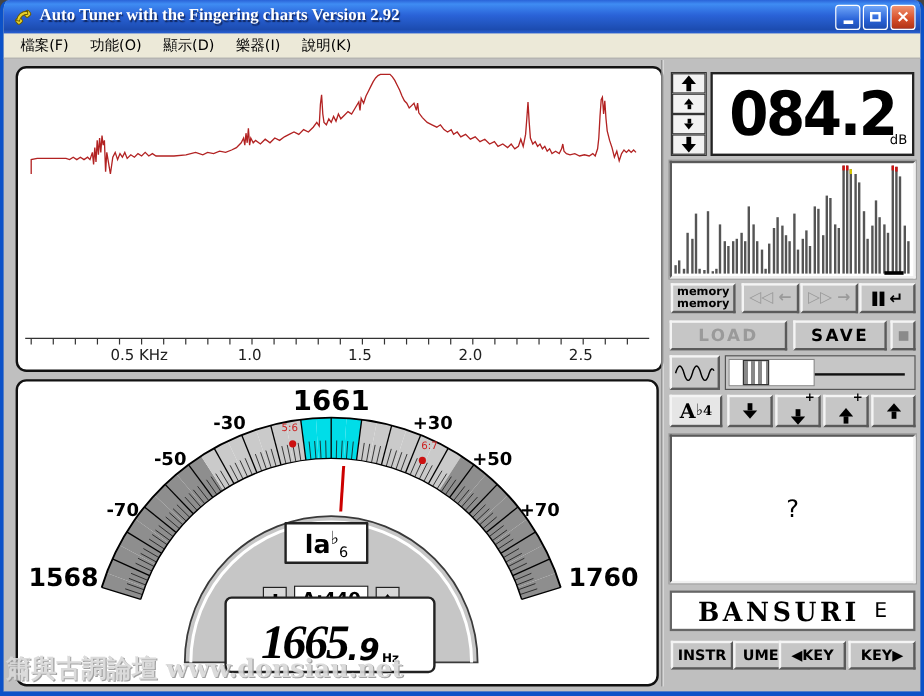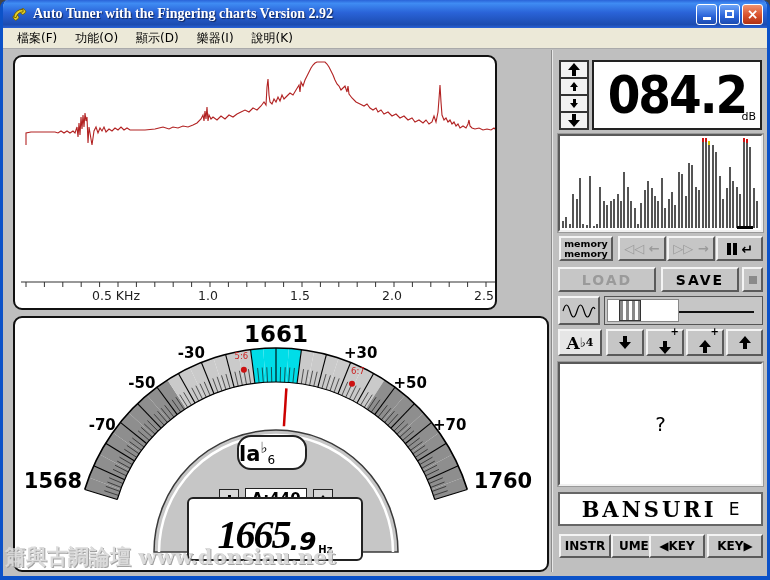--- a/index.html
+++ b/index.html
@@ -30,21 +30,21 @@
   .close-glyph{color:#fff;font-weight:bold;font-size:14px;line-height:1;}
   
   #menubar{
     position:absolute;left:0;top:28px;width:100%;height:21px;background:#ece9d8;
     border-bottom:1px solid #aaa;display:flex;align-items:center;padding-left:6px;gap:2px;
     font-size:12px;color:#000;
   }
   .menu-item{padding:2px 8px;cursor:default;}
   
   .panel{position:absolute;background:#fff;border:2px solid #111;border-radius:9px;overflow:hidden;}
-  #spectrum-panel{left:10px;top:55px;width:484px;height:255px;}
+  #spectrum-panel{left:10px;top:55px;width:540px;height:255px;}
   #gauge-panel{left:10px;top:316px;width:536px;height:256px;}
   #divider{position:absolute;left:548px;top:50px;width:2px;height:522px;
     border-left:1px solid #8a8a8a;border-right:1px solid #e8e8e8;}
   svg text{font-family:"DejaVu Sans",sans-serif;}
   
   .rbtn{position:absolute;background:#c6c6c6;border-top:2px solid #f4f4f4;border-left:2px solid #f4f4f4;
     border-right:2px solid #5a5a5a;border-bottom:2px solid #5a5a5a;
     display:flex;align-items:center;justify-content:center;cursor:pointer;color:#000;}
   #db-stack{position:absolute;left:556px;top:60px;width:30px;height:70px;border:1px solid #333;
     display:flex;flex-direction:column;}
@@ -107,21 +107,21 @@
     border:2px solid #666;display:flex;align-items:center;justify-content:center;gap:12px;}
   #instrument-name{font-family:"DejaVu Serif",serif;font-weight:bold;font-size:21px;letter-spacing:3px;transform:scaleY(1.05);}
   #instrument-key{font-size:17px;}
   #instr-btn{left:556px;top:534px;width:52px;height:24px;font-weight:bold;font-size:12px;}
   #ument-btn{left:608px;top:534px;width:64px;height:24px;font-weight:bold;font-size:12px;}
   #keyprev-btn{left:684px;top:534px;width:56px;height:24px;font-weight:bold;font-size:12px;}
   #keynext-btn{left:704px;top:534px;width:56px;height:24px;font-weight:bold;font-size:12px;}
   #keyprev-btn{left:646px;}
   
   #note-box{position:absolute;left:222px;top:117px;width:70px;height:35px;background:#fff;
-    border:2px solid #222;border-radius:14px;display:flex;align-items:center;justify-content:flex-start;}
+    border:2px solid #222;border-radius:1px;display:flex;align-items:center;justify-content:center;}
   #note-syllable{font-weight:bold;font-size:21px;}
   #note-flat{font-size:15px;vertical-align:8px;}
   #note-oct{font-size:12px;vertical-align:-3px;}
   #ref-row{position:absolute;left:0;top:170px;width:522px;display:flex;align-items:center;justify-content:center;gap:6px;}
   .ref-step{width:20px;height:20px;background:#d8d8d8;border:1.5px solid #222;
     display:flex;align-items:center;justify-content:center;cursor:pointer;}
   #ref-box{width:62px;height:22px;background:#fff;border:1.5px solid #222;box-shadow:0 0 0 2px #fff inset;
     display:flex;align-items:center;justify-content:center;font-size:15px;font-weight:600;}
   #freq-box{position:absolute;left:172px;top:179px;width:176px;height:64px;background:#fff;
     border:2px solid #222;border-radius:6px;display:flex;align-items:flex-end;justify-content:center;padding-bottom:4px;}

